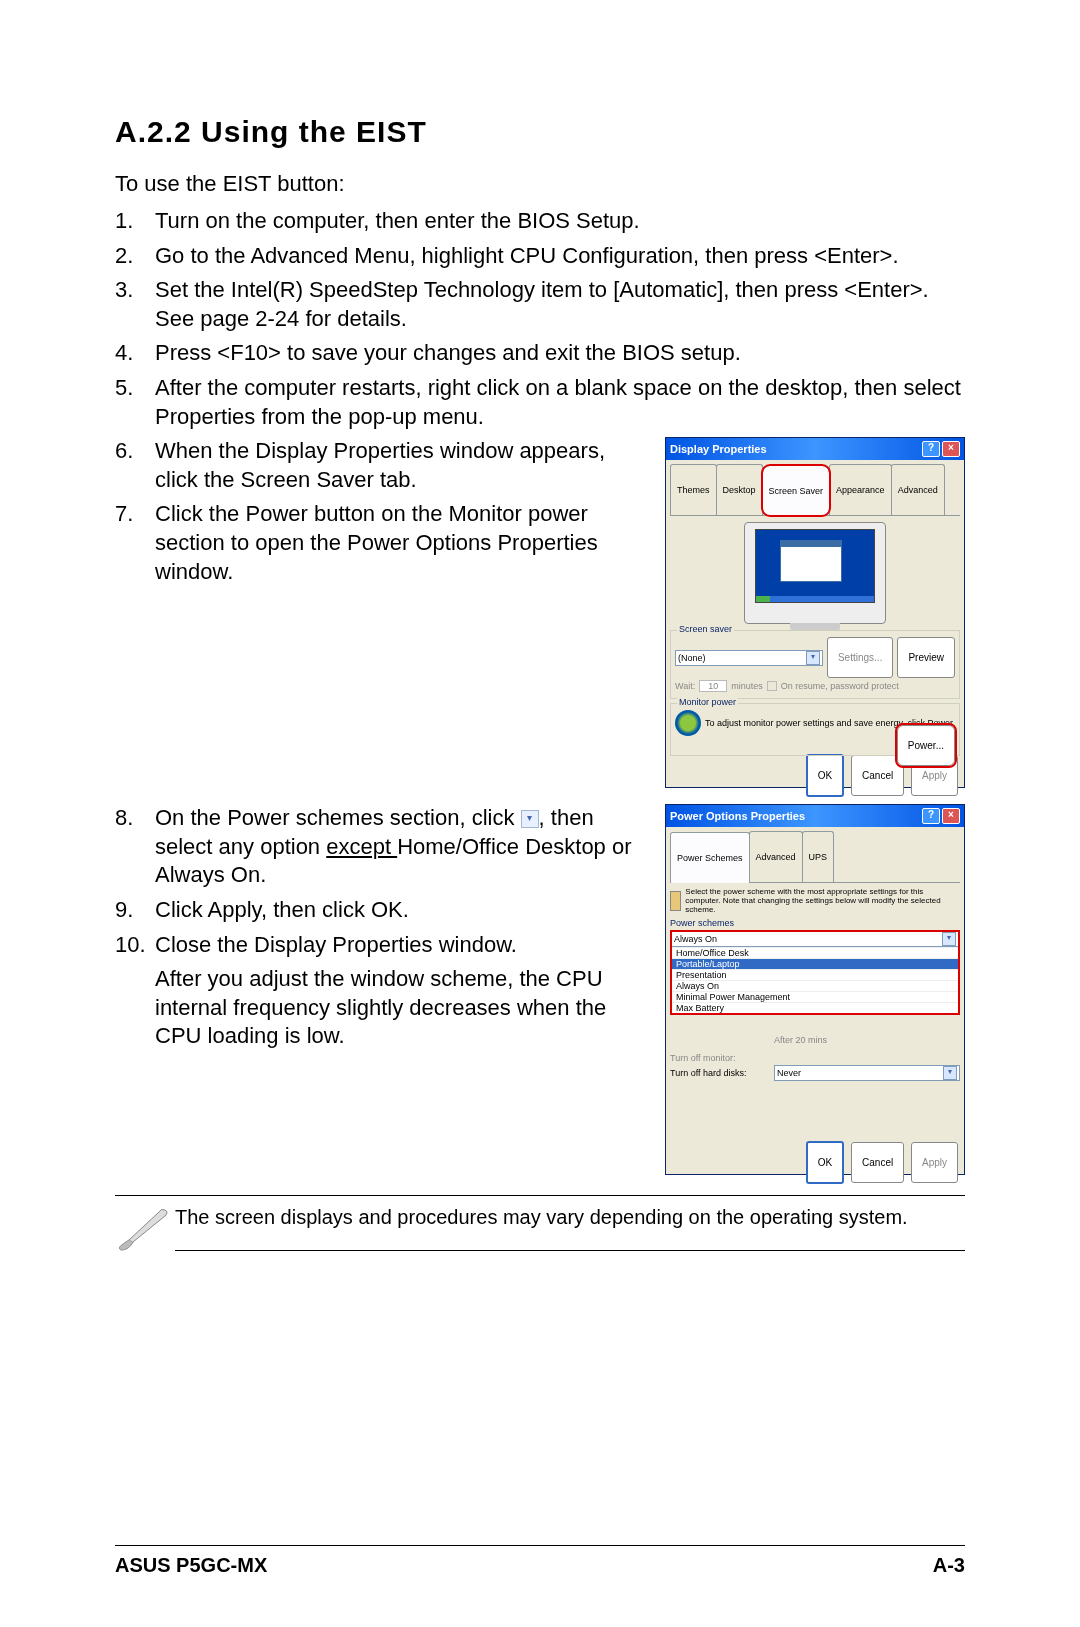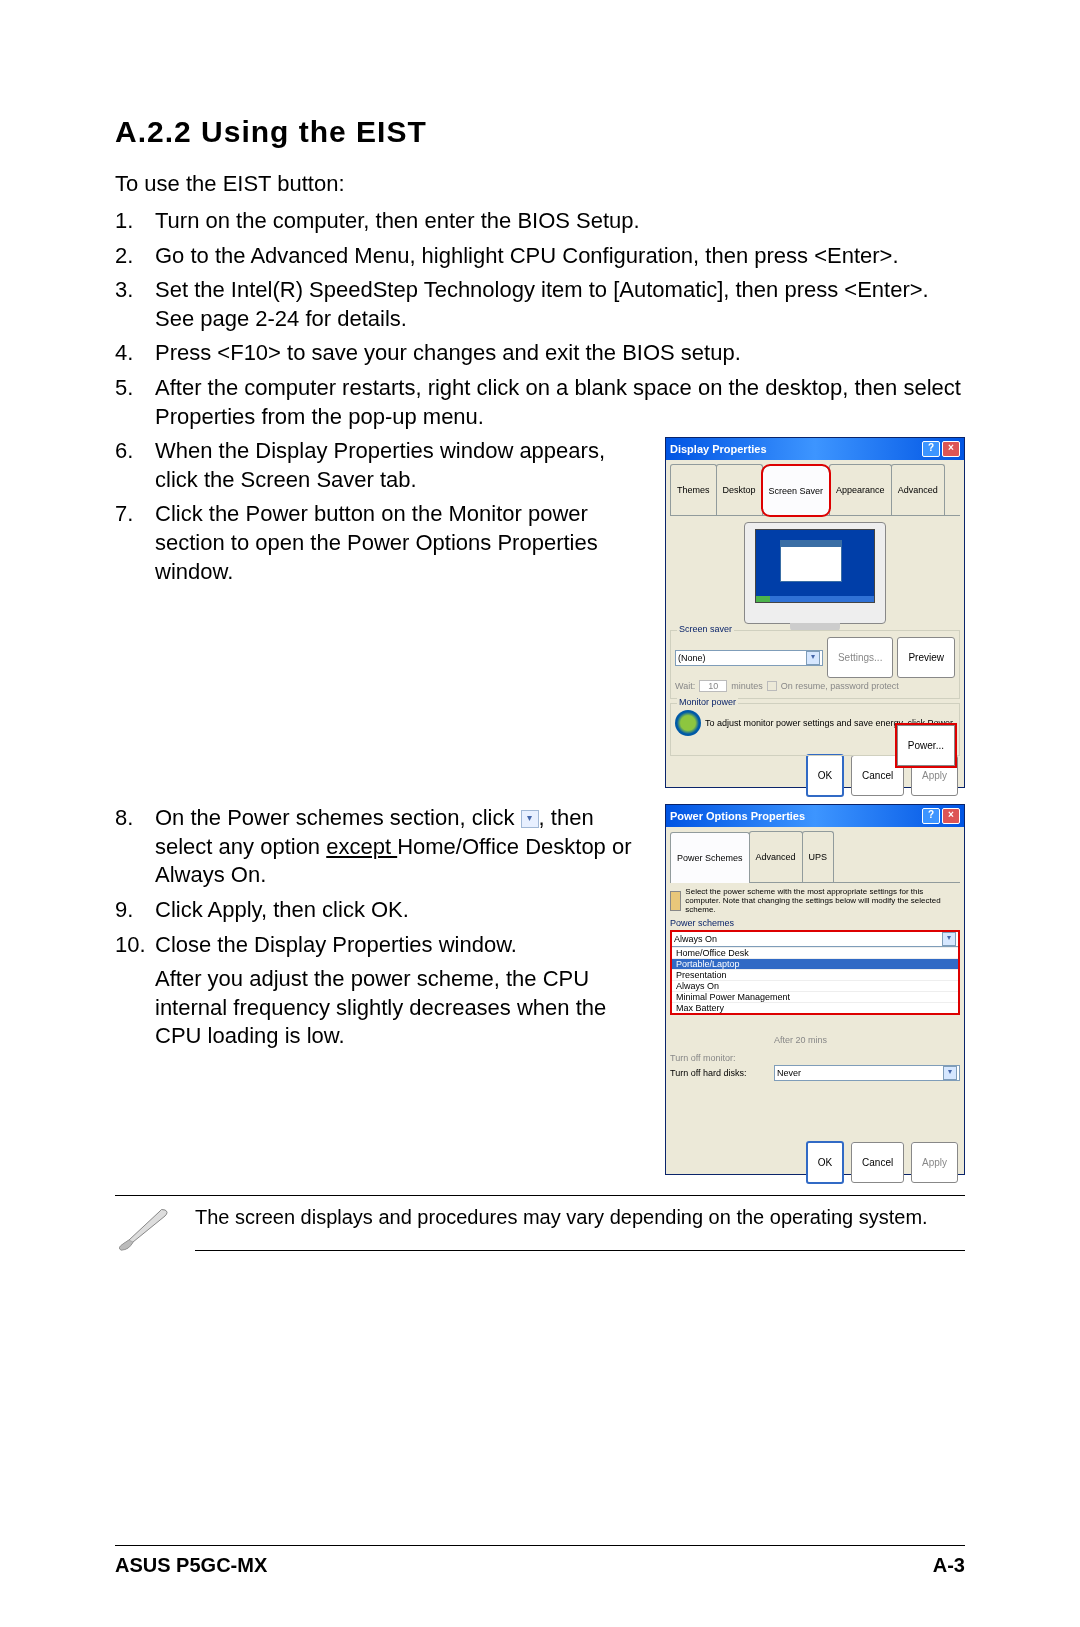--- a/index.html
+++ b/index.html
@@ -130,21 +130,21 @@
   }
   .xp-btn {
     background:#ffffff;
     border:1px solid #888;
     border-radius:3px;
     padding:14px 10px;
     font-size:10px;
     box-shadow: inset 0 0 0 1px #fff;
   }
   .xp-btn.default { border:2px solid #316ac5; }
-  .xp-btn.circled { outline: 2px solid #d00; border-radius: 0; }
+  .xp-btn.circled { outline: 2px solid #d00; border-radius: 6px; }
   .xp-buttons-row { text-align:right; padding:6px; }
   .xp-buttons-row .xp-btn { margin-left:4px; }
   .xp-select {
     border:1px solid #7f9db9;
     background:#fff;
     padding:0 2px;
     display:flex;
     justify-content:space-between;
     align-items:center;
     font-size:9px;
@@ -213,21 +213,21 @@
   .ps-list {
     border:2px solid #d00;
     background:#fff;
     font-size:9px;
     padding:0;
   }
   .ps-list .item { padding:0 4px; border-top:1px solid #eee;}
   .ps-list .item.selected { background:#316ac5; color:#fff; }
   .note-row {
     display:flex;
-    gap:20px;
+    gap:0;
     border-top:1px solid #000;
     margin-top:20px;
     padding-top:10px;
     font-size:20px;
   }
   .note-row .note-text { border-bottom: 1px solid #000; padding-bottom: 8px; flex:1; }
   .pencil {
     width:60px;
     height:45px;
     position:relative;
@@ -364,21 +364,21 @@
         </li>
         <li>
             <span class="num">9.</span>
             <span class="txt">Click Apply, then click OK.</span>
           </li>
         <li>
             <span class="num">10.</span>
             <span class="txt">Close the Display Properties window.</span>
           </li>
       </ol>
-      <div style="font-size:22px;padding-left:40px;margin-top:4px;line-height:1.3;">After you adjust the power scheme, the CPU internal frequency slightly decreases when the CPU loading is low.</div>
+      <div style="font-size:22px;padding-left:40px;margin-top:4px;line-height:1.3;">After you adjust the window scheme, the CPU internal frequency slightly decreases when the CPU loading is low.</div>
     </div>
     <div class="right">
       <div class="xp-window">
         <div class="xp-titlebar">
           <span>Power Options Properties</span>
           <span class="tbtns">
             <span class="tbtn help">?</span>
             <span class="tbtn">×</span>
           </span>
         </div>

